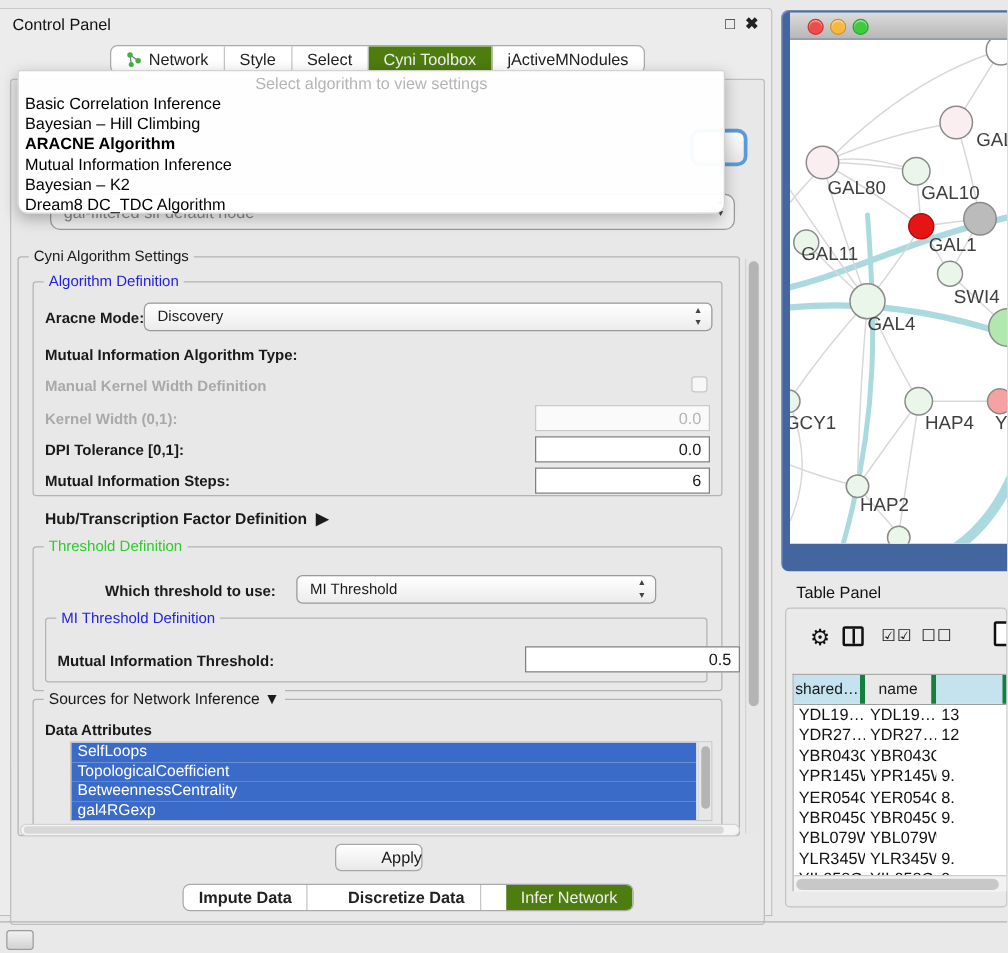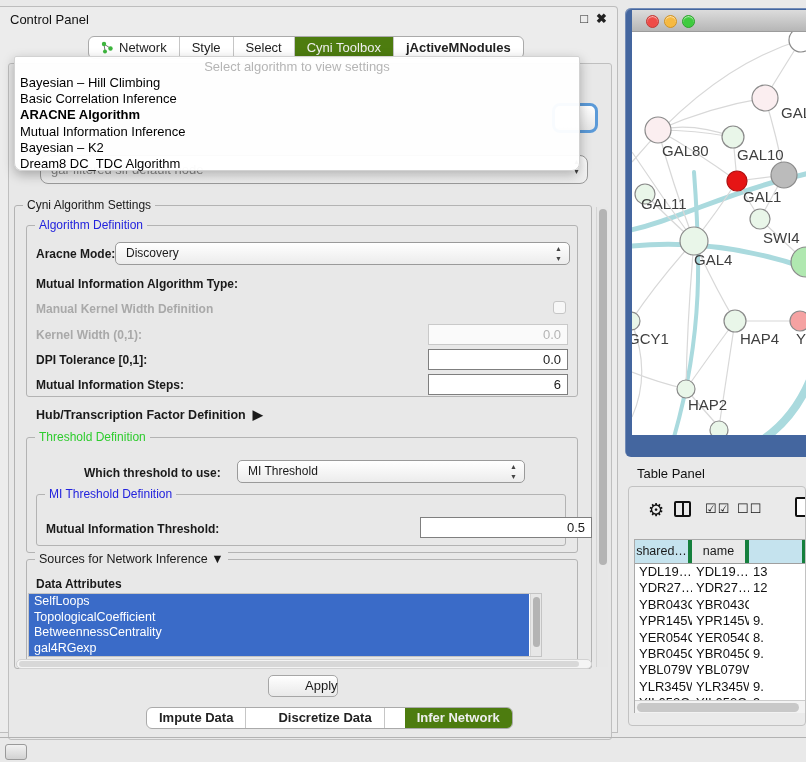--- a/index.html
+++ b/index.html
@@ -9,21 +9,21 @@
   
   .cpwin{position:absolute;left:0;top:6px;width:618px;height:727px;
          background:#ececec;border:1px solid #bdbdbd;border-left:none;border-radius:0 4px 0 0;}
   .cp-title{position:absolute;left:10px;top:5px;font-size:13px;color:#111;}
   .cp-btns{position:absolute;right:10px;top:4px;font-size:13px;color:#222;}
   .cp-btns span{margin-left:8px;cursor:default;font-weight:bold;}
   
   .seg{position:absolute;display:flex;background:#fff;border:1px solid #aaa;border-radius:6px;overflow:hidden;}
   .seg .s{font-size:13px;line-height:21px;text-align:center;color:#222;border-right:1px solid #c6c6c6;
           padding:0 12px;white-space:nowrap;display:flex;align-items:center;justify-content:center;gap:5px;}
-  .seg .s:last-child{border-right:none;font-weight:bold;}
+  .seg .s:last-child{border-right:none;}
   .seg .s.sel{background:#4d7c0f;color:#efefef;}
   
   .content{position:absolute;left:8px;top:56px;width:604px;height:677px;
            border:1px solid #bfbfbf;border-radius:3px;background:#e8e8e8;}
   
   .grp{position:absolute;border:1px solid #b3b3b3;border-radius:3px;}
   .grp>.gt{position:absolute;top:-8px;left:8px;background:#e8e8e8;padding:0 4px;font-size:12px;white-space:nowrap;}
   .blue{color:#2323dd;}
   .green{color:#2ecc2e;}
   .lbl{position:absolute;font-size:12px;font-weight:bold;color:#1a1a1a;white-space:nowrap;}
@@ -166,21 +166,21 @@
     <div class="grp" style="left:36px;top:487px;width:530px;height:52px;">
       <span class="gt blue">MI Threshold Definition</span>
     </div>
     <div class="lbl" style="left:46px;top:515px;">Mutual Information Threshold:</div>
     <div class="field" style="left:420px;top:510px;width:172px;height:21px;">0.5</div>
 
     <div class="grp" style="left:26px;top:552px;width:552px;height:108px;">
       <span class="gt" style="font-size:12.5px;"><span>Sources for Network Inference</span> <span>▼</span></span>
     </div>
     <div class="lbl" style="left:36px;top:570px;">Data Attributes</div>
-    <div class="listbox" style="left:28px;top:586px;width:514px;height:64px;">
+    <div class="listbox" style="left:56px;top:586px;width:514px;height:64px;">
       <div class="li">SelfLoops</div>
       <div class="li">TopologicalCoefficient</div>
       <div class="li">BetweennessCentrality</div>
       <div class="li">gal4RGexp</div>
       <div class="sb-v" style="right:0;top:0;width:11px;height:64px;">
         <div class="sb-th" style="left:2px;top:3px;width:7px;height:50px;"></div>
       </div>
     </div>
     <div class="sb-h" style="left:16px;top:652px;width:576px;height:10px;">
       <div class="sb-th" style="left:2px;top:1px;width:560px;height:6px;background:#d8d8d8;"></div>
@@ -195,22 +195,22 @@
       <div class="s" style="line-height:20px;font-weight:bold;justify-content:center;">
           <span>Discretize Data</span>
         </div>
       <div class="s sel" style="line-height:20px;">
           <span>Infer Network</span>
         </div>
     </div>
 
     <div class="popup">
       <div class="prompt">Select algorithm to view settings</div>
+      <div class="it">Basic Correlation Inference</div>
       <div class="it">Bayesian – Hill Climbing</div>
-      <div class="it">Basic Correlation Inference</div>
       <div class="it b">ARACNE Algorithm</div>
       <div class="it">Mutual Information Inference</div>
       <div class="it">Bayesian – K2</div>
       <div class="it">Dream8 DC_TDC Algorithm</div>
     </div>
   </div>
 
   <div class="divider"></div>
   <div class="mini-icon"></div>
 

